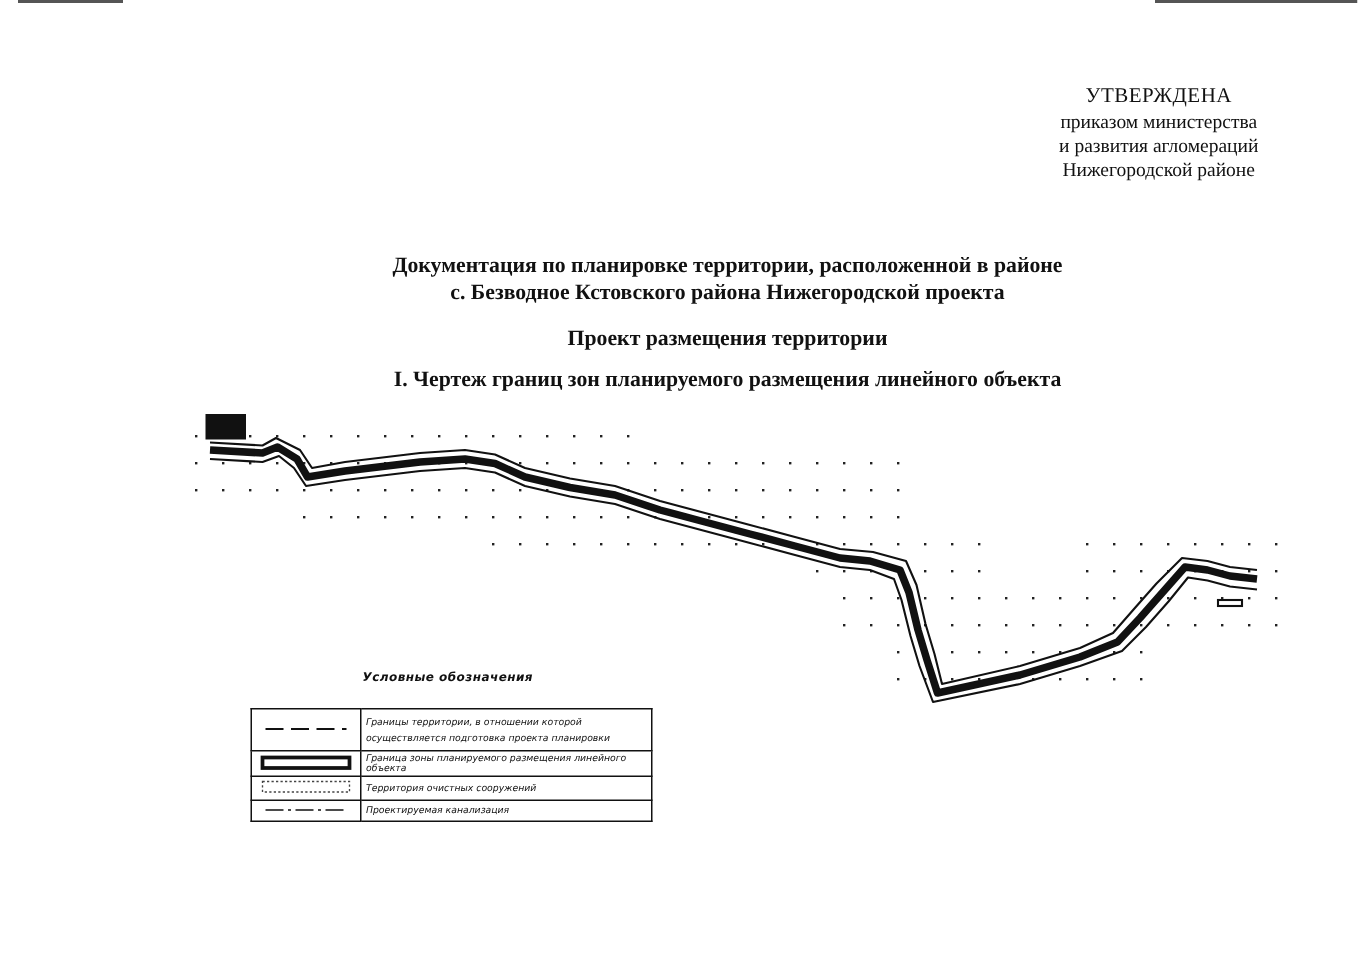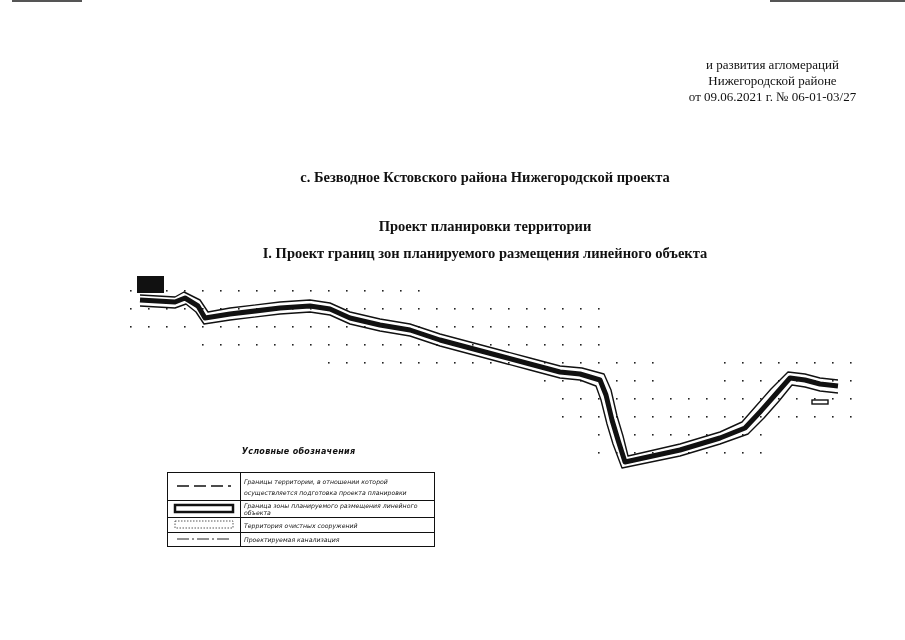--- a/index.html
+++ b/index.html
@@ -17,30 +17,32 @@
   .r1 { height:28px; } .r2,.r3,.r4 { height:14px; }
   .ln { line-height:11px; }
 </style>
 </head>
 <body>
 
 <div class="topline" style="left:12px;width:70px;"></div>
 <div class="topline" style="left:770px;width:135px;"></div>
 
 <div class="approval">
+  <div class="head">УТВЕРЖДЕНА</div>
+  <div>приказом министерства</div>
   <div>и развития агломераций</div>
   <div>Нижегородской районе</div>
-  <div>от  09.06.2021 г. № 06-01-03/27</div>
 </div>
 
 <div class="title" style="top:168px;">
+  <div>Документация по планировке территории, расположенной в районе</div>
   <div>с. Безводное Кстовского района Нижегородской проекта</div>
 </div>
-<div class="title" style="top:217px;">Проект планировки территории</div>
-<div class="title" style="top:244px;">I. Проект границ зон планируемого размещения линейного объекта</div>
+<div class="title" style="top:217px;">Проект размещения территории</div>
+<div class="title" style="top:244px;">I. Чертеж границ зон планируемого размещения линейного объекта</div>
 
 <svg class="map" width="905" height="640">
   <defs>
     <pattern id="dots" width="18" height="18" patternUnits="userSpaceOnUse" x="4" y="2">
       <rect x="0" y="0" width="1.6" height="1.6" fill="#222"></rect>
     </pattern>
     <clipPath id="dotclip">
       <polygon points="128,276 420,276 420,294 600,294 600,312 610,330 600,348 660,348 660,385 720,385 720,348 860,348 860,420 770,420 770,470 760,470 590,470 590,420 560,420 560,385 540,385 540,366 320,366 320,348 195,348 195,330 128,330"></polygon>
     </clipPath>
   </defs>

